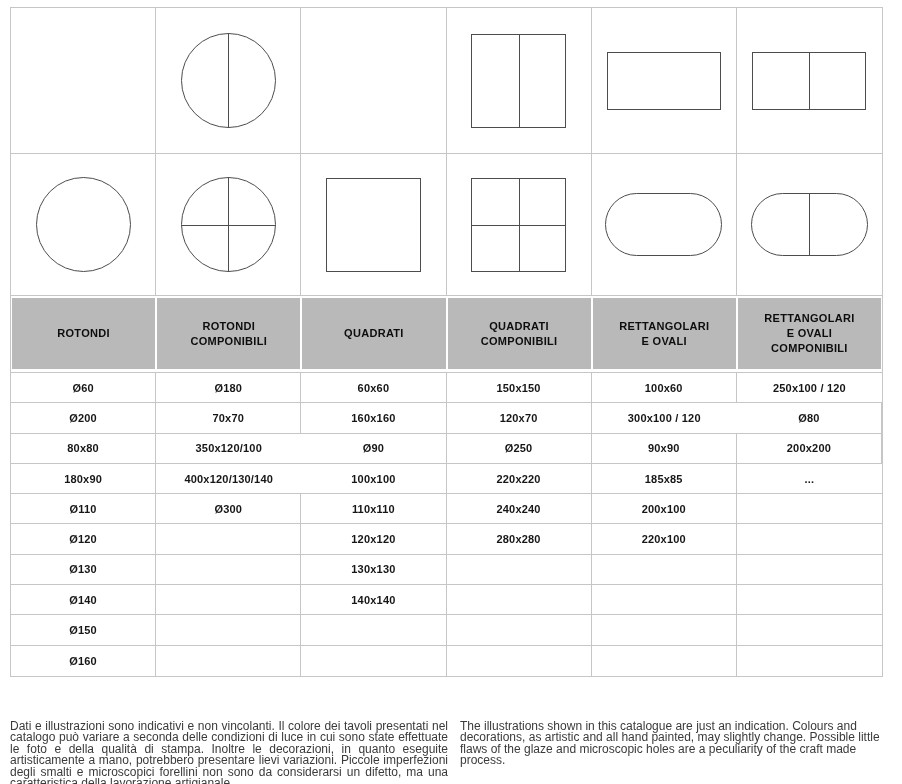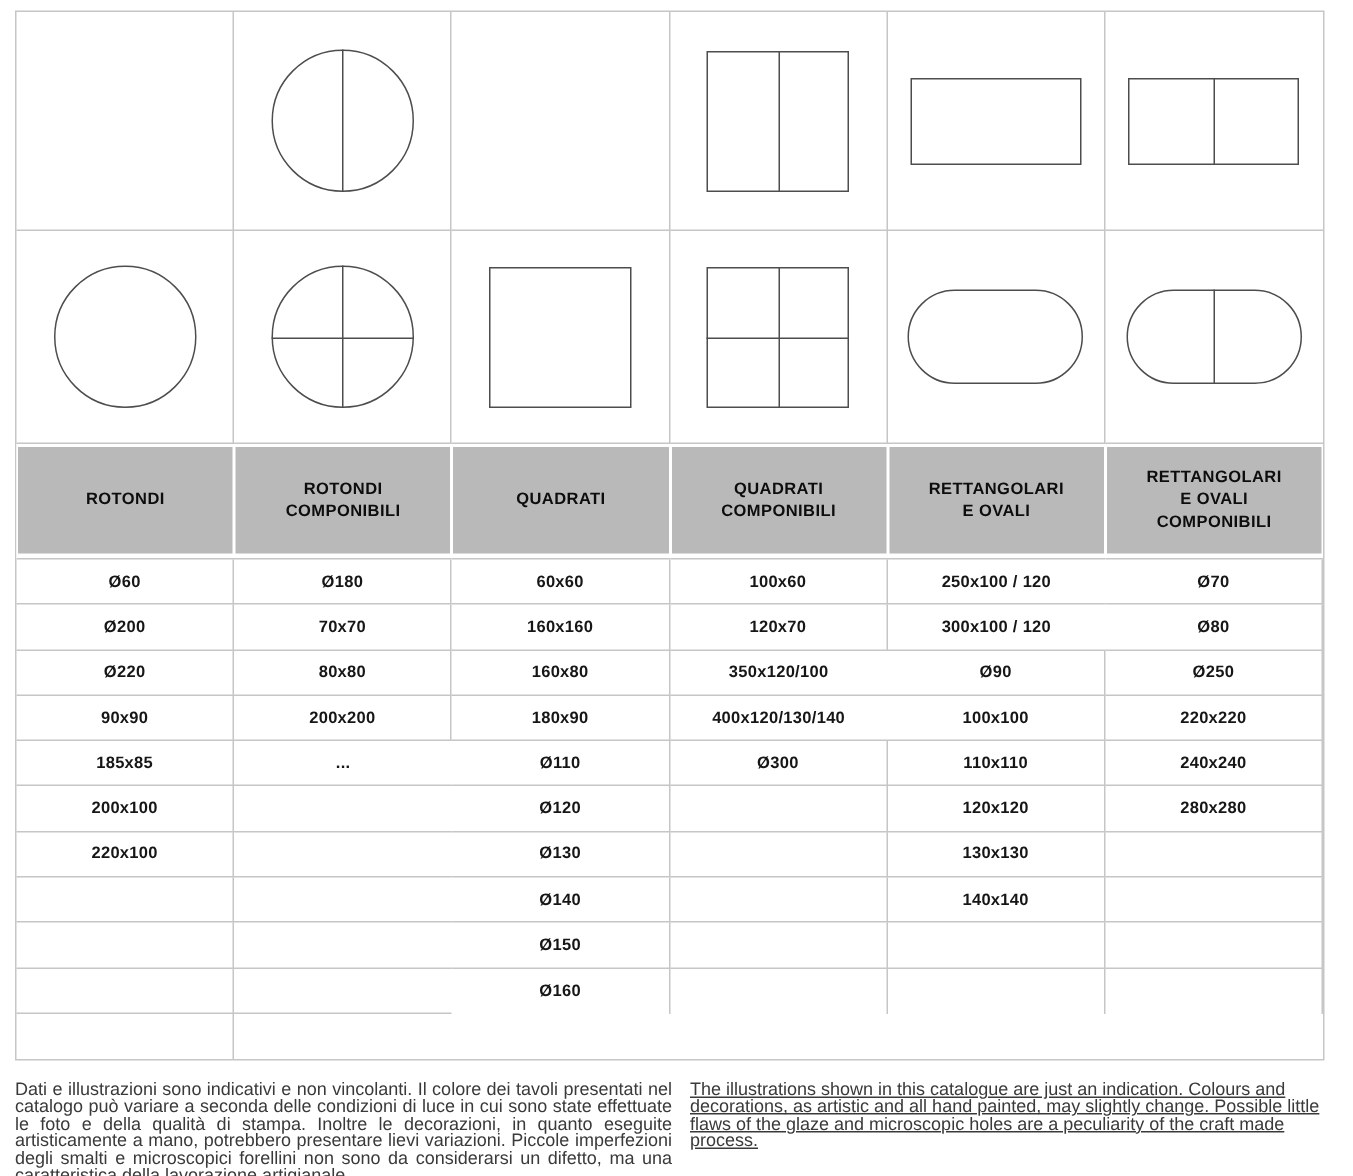--- a/index.html
+++ b/index.html
@@ -69,21 +69,21 @@
   .shp-stadium{width:117px;height:63px;border-radius:31.5px;}
   .vline{position:absolute;left:50%;top:-1px;bottom:-1px;width:1px;background:var(--stroke);}
   .hline{position:absolute;top:50%;left:-1px;right:-1px;height:1px;background:var(--stroke);}
 
   
   .footnote{
     position:absolute;top:721px;
     font-size:12px;line-height:11.4px;color:var(--foot);
   }
   .footnote.it{left:10px;width:438px;text-align:justify;}
-  .footnote.en{left:460px;width:432px;text-align:left;text-decoration:underline;}
+  .footnote.en{left:460px;width:432px;text-align:left;}
 </style>
 </head>
 <body>
 
 <div class="size-table" id="size-grid">
     <div class="cell shape-cell r-shape1"></div>
     <div class="cell shape-cell r-shape1">
       <div class="shape shp-circle">
         <div class="vline"></div>
       </div>
@@ -159,32 +159,30 @@
     <div class="cell hdr-cell r-header last-col">
       <div class="hdr-bg">
         <div class="hdr-text">RETTANGOLARI
 E OVALI
 COMPONIBILI</div>
       </div>
     </div>
     <div class="cell data-cell r-data">Ø60</div>
     <div class="cell data-cell r-data">Ø180</div>
     <div class="cell data-cell r-data">60x60</div>
+    <div class="cell data-cell r-data">150x150</div>
     <div class="cell data-cell r-data">100x60</div>
     <div class="cell data-cell r-data last-col">250x100 / 120</div>
-    <div class="cell data-cell r-data">Ø70</div>
     <div class="cell data-cell r-data">Ø200</div>
     <div class="cell data-cell r-data">70x70</div>
     <div class="cell data-cell r-data">160x160</div>
     <div class="cell data-cell r-data">120x70</div>
     <div class="cell data-cell r-data last-col">300x100 / 120</div>
     <div class="cell data-cell r-data">Ø80</div>
-    <div class="cell data-cell r-data">Ø220</div>
     <div class="cell data-cell r-data">80x80</div>
-    <div class="cell data-cell r-data">160x80</div>
     <div class="cell data-cell r-data last-col">350x120/100</div>
     <div class="cell data-cell r-data">Ø90</div>
     <div class="cell data-cell r-data">Ø250</div>
     <div class="cell data-cell r-data">90x90</div>
     <div class="cell data-cell r-data">200x200</div>
     <div class="cell data-cell r-data">180x90</div>
     <div class="cell data-cell r-data last-col">400x120/130/140</div>
     <div class="cell data-cell r-data">100x100</div>
     <div class="cell data-cell r-data">220x220</div>
     <div class="cell data-cell r-data">185x85</div>

